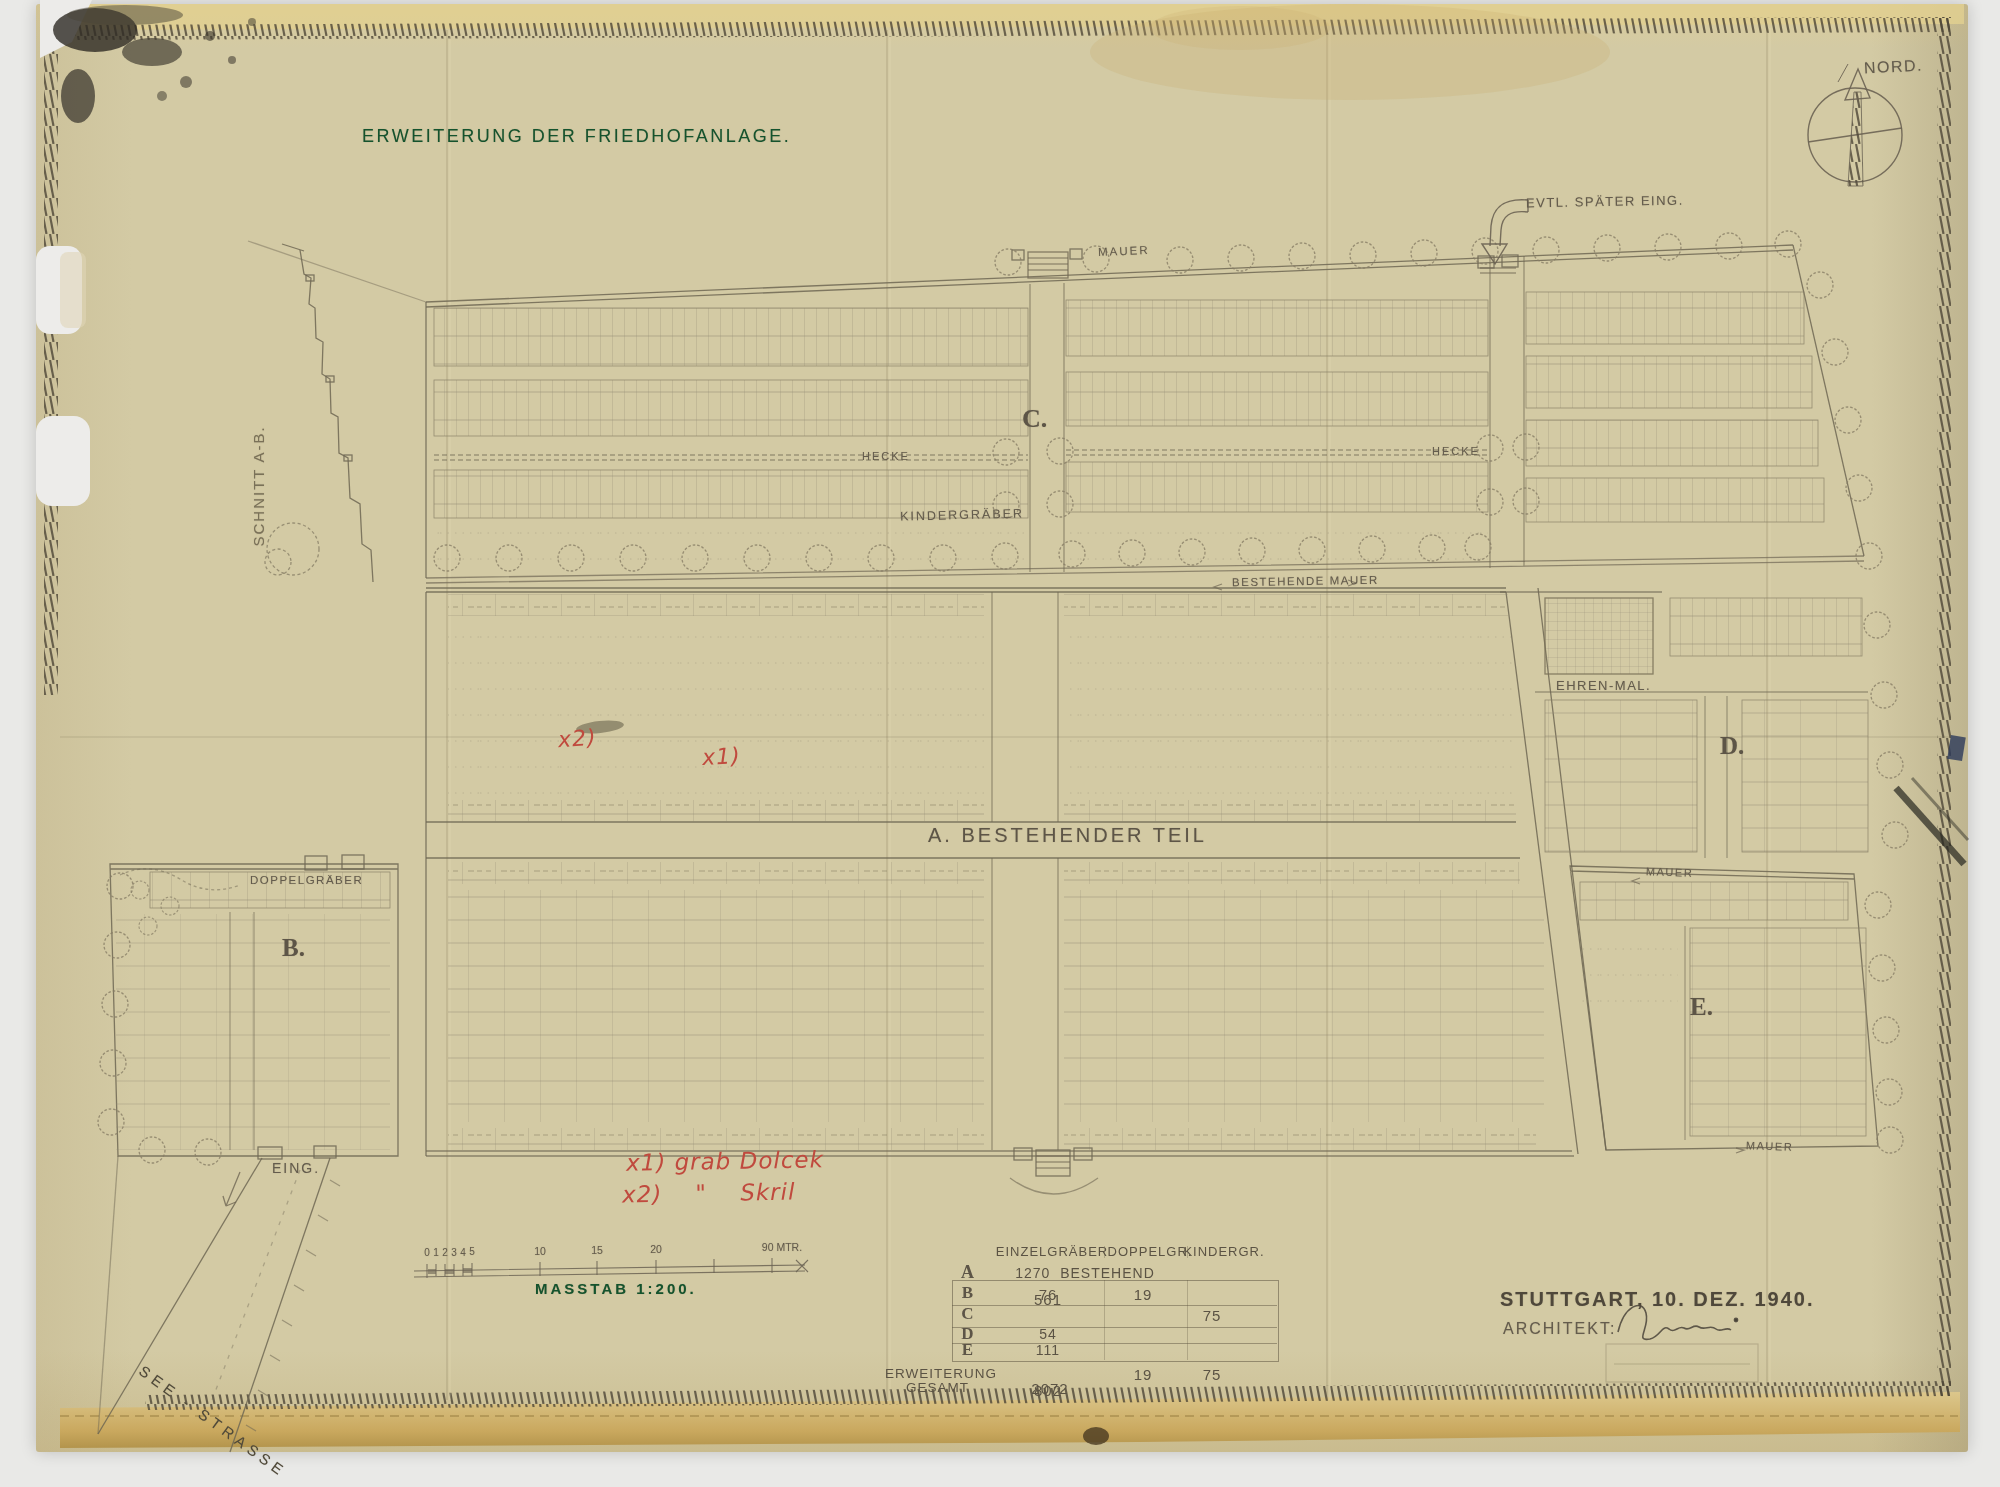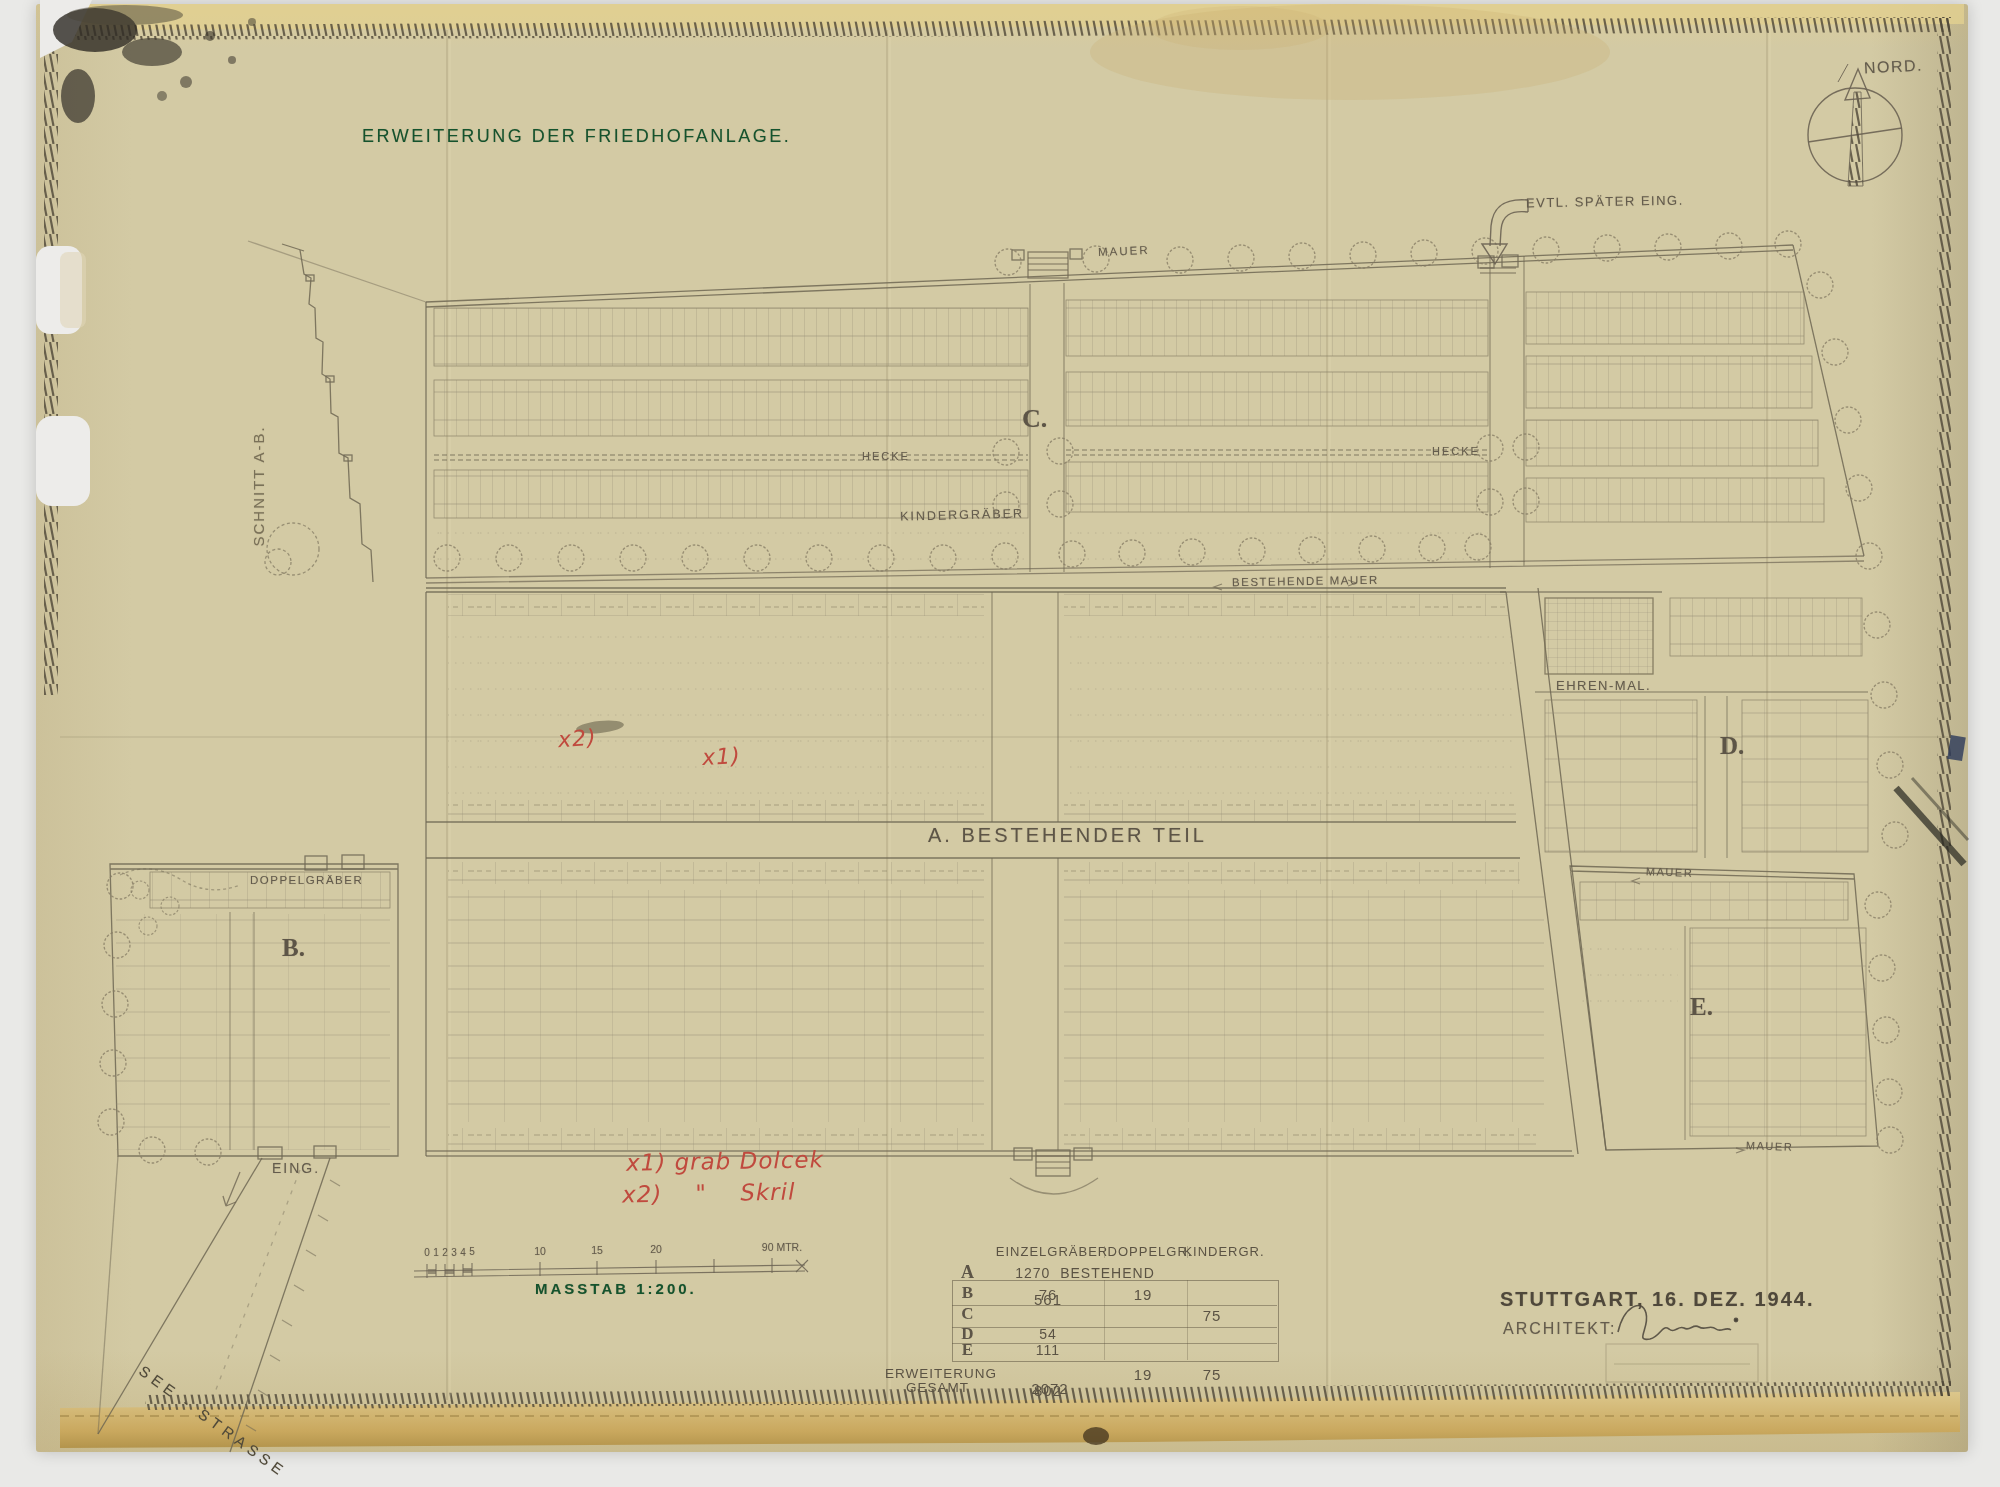--- a/index.html
+++ b/index.html
@@ -410,15 +410,15 @@
 
     <span class="rt" style="left:0;top:126px;width:110px;font-size:13.5px">ERWEITERUNG</span>
     <span class="tc" style="left:163px;top:142px;font-size:15px">802</span>
     <span class="tc" style="left:258px;top:126px;font-size:15px">19</span>
     <span class="tc" style="left:327px;top:126px;font-size:15px">75</span>
 
     <span class="rt" style="left:0;top:140px;width:105px;font-size:13.5px">GESAMT</span>
     <span class="tc" style="left:165px;top:140px;font-size:15px">2072</span>
   </div>
 
-  <div class="lbl" style="left:1500px;top:1288px;font-size:20px;letter-spacing:2px;font-weight:bold;color:#4f483b">STUTTGART, 16. DEZ. 1944.</div>
+  <div class="lbl" style="left:1500px;top:1288px;font-size:20px;letter-spacing:2px;font-weight:bold;color:#4f483b">STUTTGART, 10. DEZ. 1940.</div>
   <div class="lbl" style="left:1503px;top:1320px;font-size:16px;letter-spacing:2px">ARCHITEKT:</div>
 </div>
 
 </body></html>

